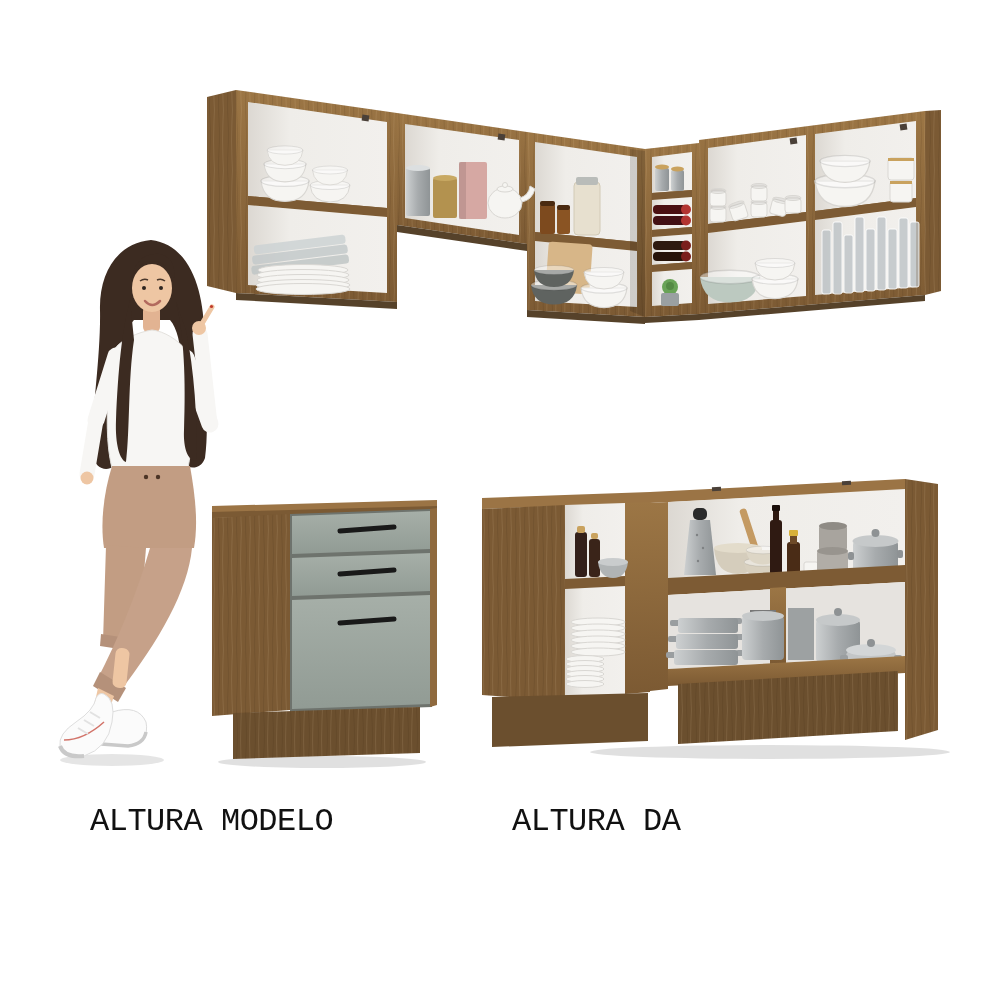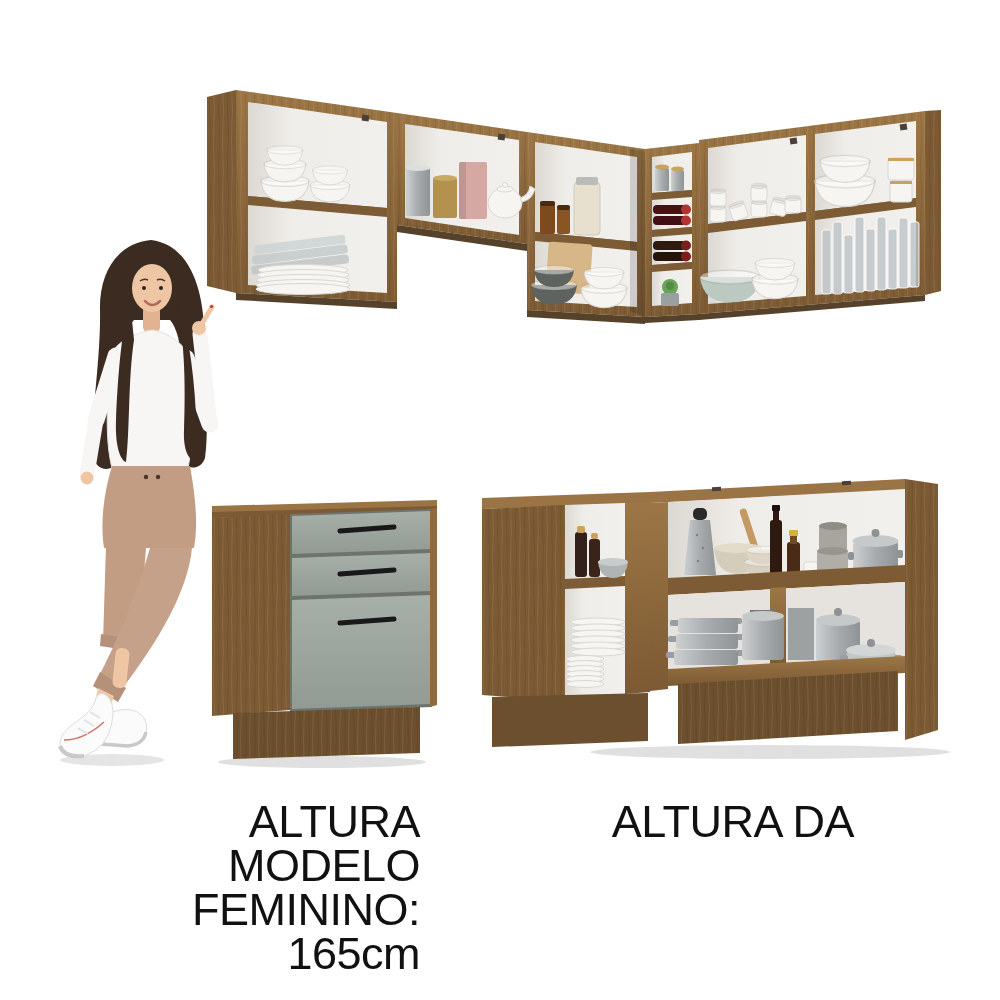--- a/index.html
+++ b/index.html
@@ -1,22 +1,22 @@
 <!DOCTYPE html>
 <html style="--background: #ffffff; --text: #111111; --wood: #8f6a3e; --wood_light: #9b7445; --wood_side: #7b5a34; --wood_dark: #7d5b34; --wood_under: #56422a; --wood_plinth: #6b4f2e; --drawer_gray: #9ca69f; --handle: #191919; --dish_white: #f6f5f2; --skin: #eec6a3; --hair: #3c2b21; --sweater: #f7f6f4; --pants: #c29d83; --shoe: #fbfbfb; --steel: #b9bdbe; --amber: #7d4a1e; --wine_cap: #b23430; --gold: #b3924f; --pink: #d6a8a3; --plant: #69a357; --bowl_dark: #5f6360; --bowl_green: #bcc9c0; --beige: #d5cdbc; --board: #d7b688; --glassware: #c7ccce;"><head>
 <meta charset="utf-8">
 <style>
   html,body{margin:0;padding:0;}
   body{width:1000px;height:1000px;background:var(--background,#fff);position:relative;overflow:hidden;
        font-family:"Liberation Sans", sans-serif;}
   #stage{position:absolute;left:0;top:0;width:1000px;height:1000px;}
-  .caption{position:absolute;width:330px;text-align:right;color:var(--text,#111);
-           font-size:45px;line-height:44px;letter-spacing:-0.5px;}
+  .caption{position:absolute;width:330px;text-align:left;color:var(--text,#111);
+           font-size:32px;line-height:44px;letter-spacing:-0.5px;font-family:Liberation Mono, monospace;}
   .caption-model{left:90px;top:800px;}
-  .caption-kitchen{left:524px;top:800px;}
+  .caption-kitchen{left:512px;top:800px;}
   
   .wood{fill:url(#woodg);}
   .woodflat{fill:var(--wood,#8f6a3e);}
   .woodlight{fill:var(--wood_light,#9b7445);}
   .side{fill:var(--wood_side,#7b5a34);}
   .shelf{fill:var(--wood_dark,#7d5b34);}
   .under{fill:var(--wood_under,#56422a);}
   .plinth{fill:var(--wood_plinth,#6b4f2e);}
   .cell{fill:url(#cellg);}
   .grain{fill:url(#grainp);}
@@ -382,17 +382,16 @@
     <path d="M60,746 Q64,758 84,756" stroke="#c9c9c9" stroke-width="4" fill="none"></path>
     <path d="M64,740 Q84,740 104,722" stroke="#c0392b" stroke-width="1.5" fill="none" opacity=".7"></path>
     <path d="M90,712 l10,6 M84,720 l10,6 M78,728 l10,6" stroke="#e2e2e2" stroke-width="2" fill="none"></path>
     <path class="hairf" d="M130,300 C122,330 118,370 116,420 C115,445 120,460 126,462 C130,430 128,380 134,340 Z"></path>
     <path class="hairf" d="M176,302 C184,334 186,380 184,430 C183,452 190,462 196,460 C198,420 194,370 186,330 Z"></path>
   </g>
 </svg>
 
 <div class="caption caption-model">
   <div>ALTURA MODELO</div>
-  <div>FEMININO: 165cm</div>
 </div>
 <div class="caption caption-kitchen">
   <div>ALTURA DA</div>
 </div>
 
 </body></html>

